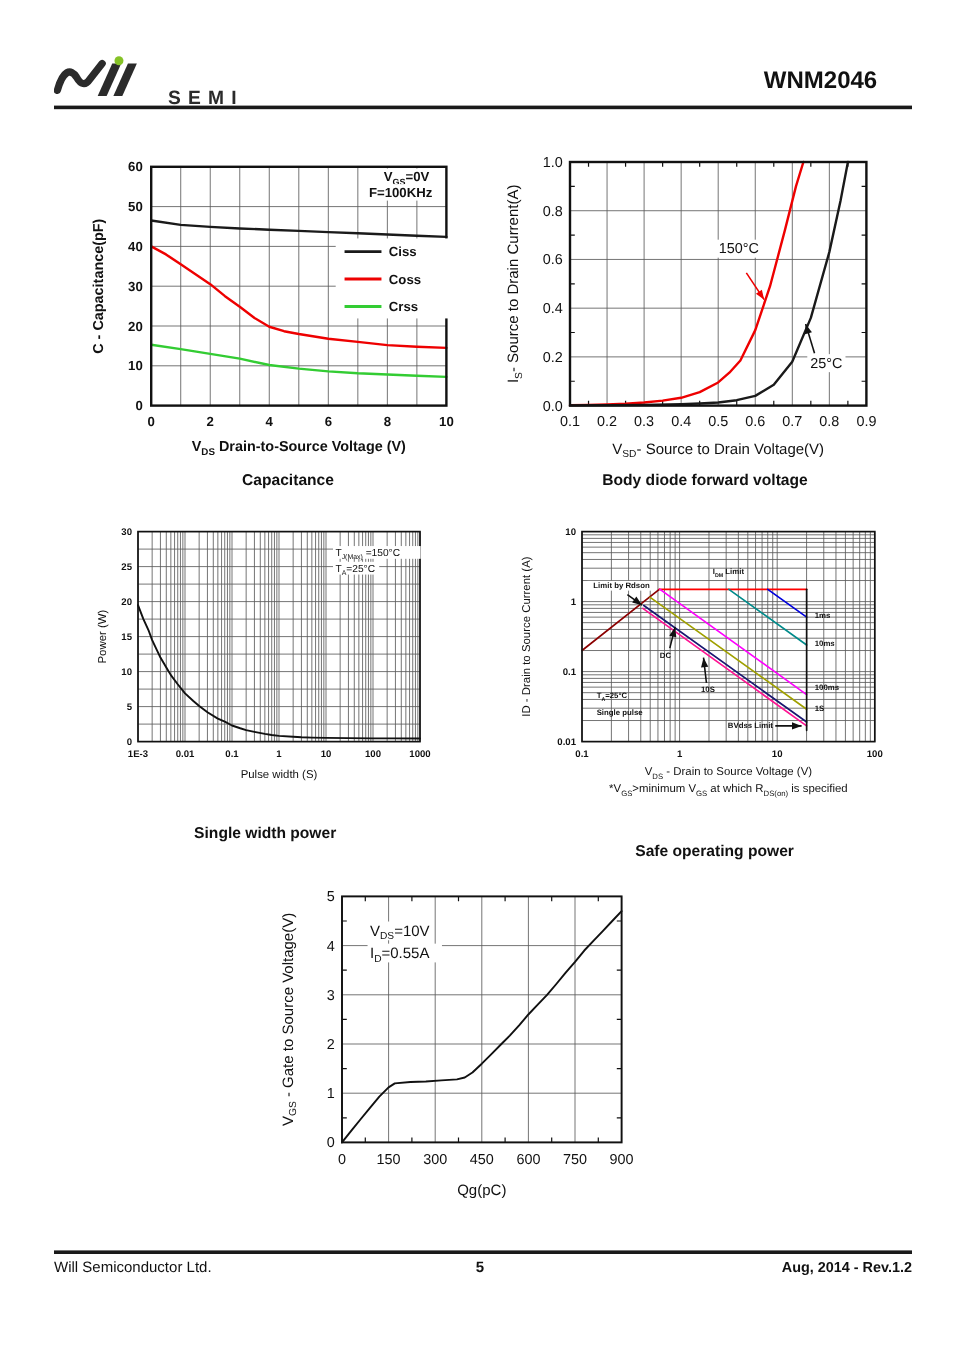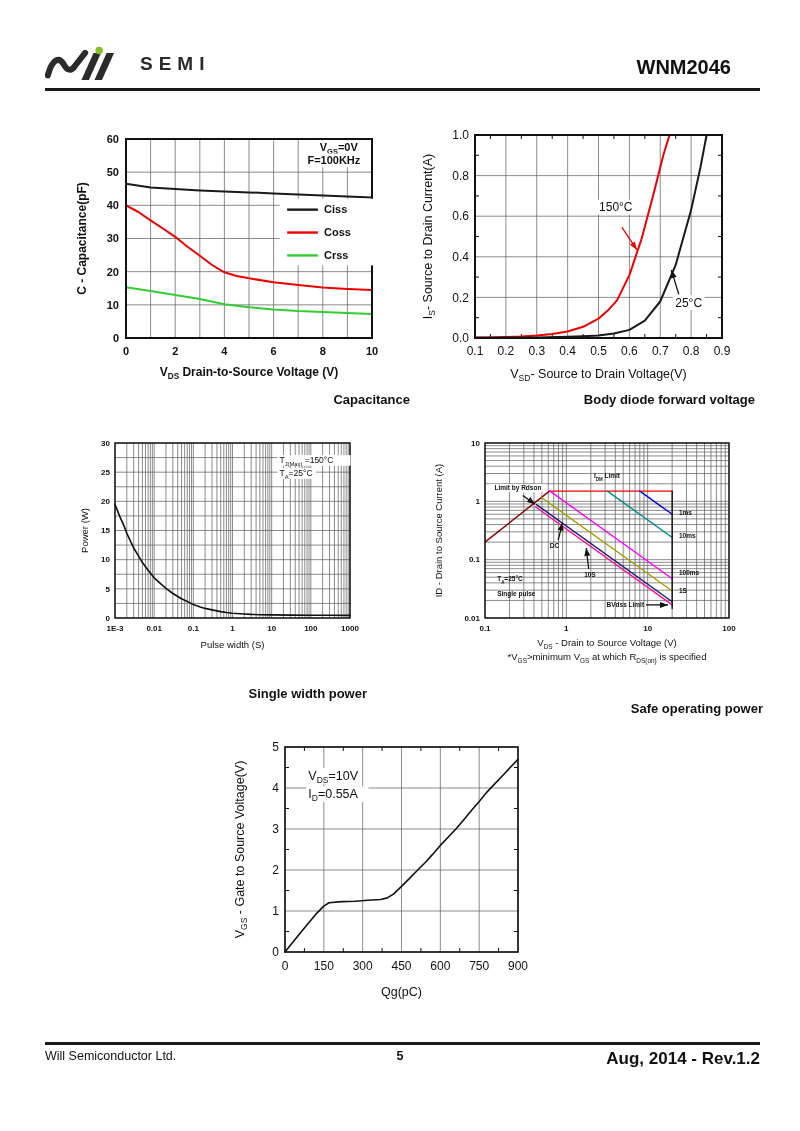--- a/index.html
+++ b/index.html
@@ -3,37 +3,37 @@
 <meta charset="utf-8">
 <style>
   * { box-sizing: border-box; }
   html,body { margin:0; padding:0; }
   body {
     width:800px; height:1131px; position:relative; background:#fff;
     font-family:"Liberation Sans", sans-serif; color:#111;
   }
   
   .logo-svg { position:absolute; left:45px; top:46px; width:84px; height:40px; }
-  .logo-semi { position:absolute; left:140px; top:53px; font-size:19px; font-weight:bold; letter-spacing:6px; color:#2b2b2b; }
+  .logo-semi { position:absolute; left:140px; top:74px; font-size:16px; font-weight:bold; letter-spacing:6px; color:#2b2b2b; }
   .part-number { position:absolute; right:69px; top:56px; font-size:20px; font-weight:bold; }
   .header-rule { position:absolute; left:45px; right:40px; top:88px; height:3px; background:#1a1a1a; }
   
   .footer-rule { position:absolute; left:45px; right:40px; top:1042px; height:3px; background:#1a1a1a; }
   .footer-left { position:absolute; left:45px; top:1049px; font-size:12.5px; font-weight:normal; }
   .footer-center { position:absolute; left:0; width:800px; top:1049px; text-align:center; font-size:12.5px; font-weight:bold; }
-  .footer-right { position:absolute; right:40px; top:1049px; font-size:17px; font-weight:bold;text-align:center; }
+  .footer-right { position:absolute; right:40px; top:1049px; font-size:12px; font-weight:bold;text-align:center; }
   
   .chart { position:absolute; }
   #chart-0 { left:70px;  top:125px; width:340px; height:258px; }
   #chart-1 { left:420px; top:125px; width:335px; height:262px; }
   #chart-2 { left:75px;  top:425px; width:292px; height:228px; }
   #chart-3 { left:428px; top:425px; width:335px; height:244px; }
   #chart-4 { left:230px; top:730px; width:325px; height:272px; }
   
-  .caption { position:absolute; text-align:right; font-size:13px; font-weight:bold; }
+  .caption { position:absolute; text-align:center; font-size:13px; font-weight:bold; }
   #cap-0 { left:70px;  top:392px; width:340px; }
   #cap-1 { left:420px; top:392px; width:335px; }
   #cap-2 { left:75px;  top:686px; width:292px; }
   #cap-3 { left:428px; top:701px; width:335px; }
   svg text { font-family:"Liberation Sans", sans-serif; fill:#111; }
 </style>
 </head>
 <body>
 
 <header>

